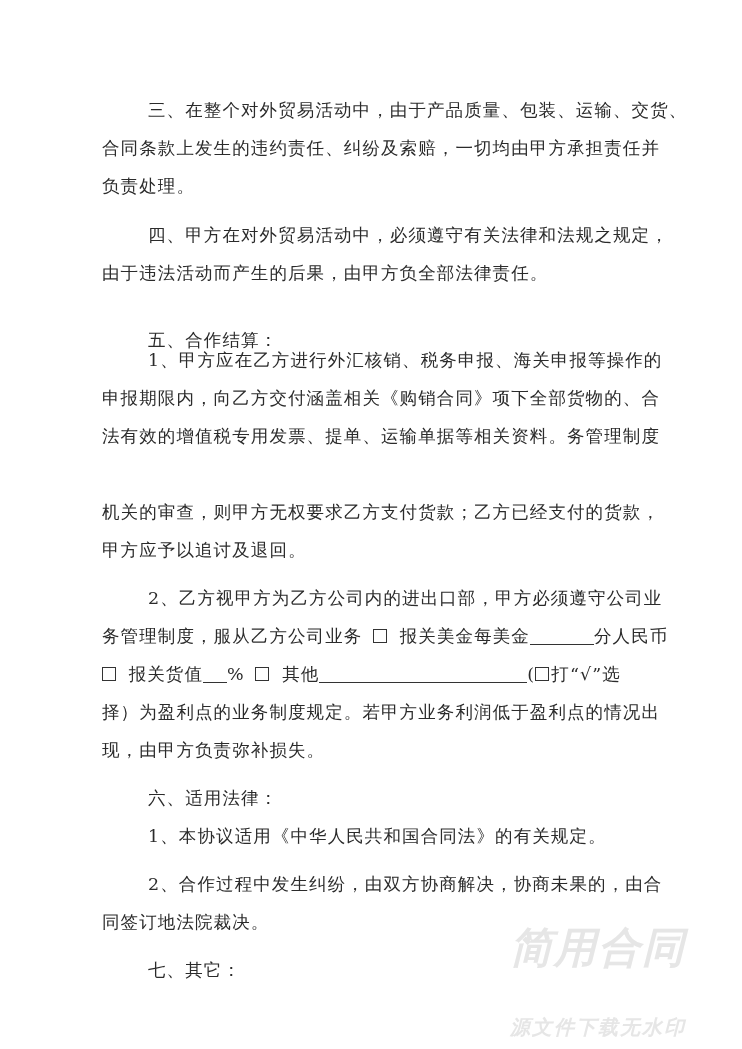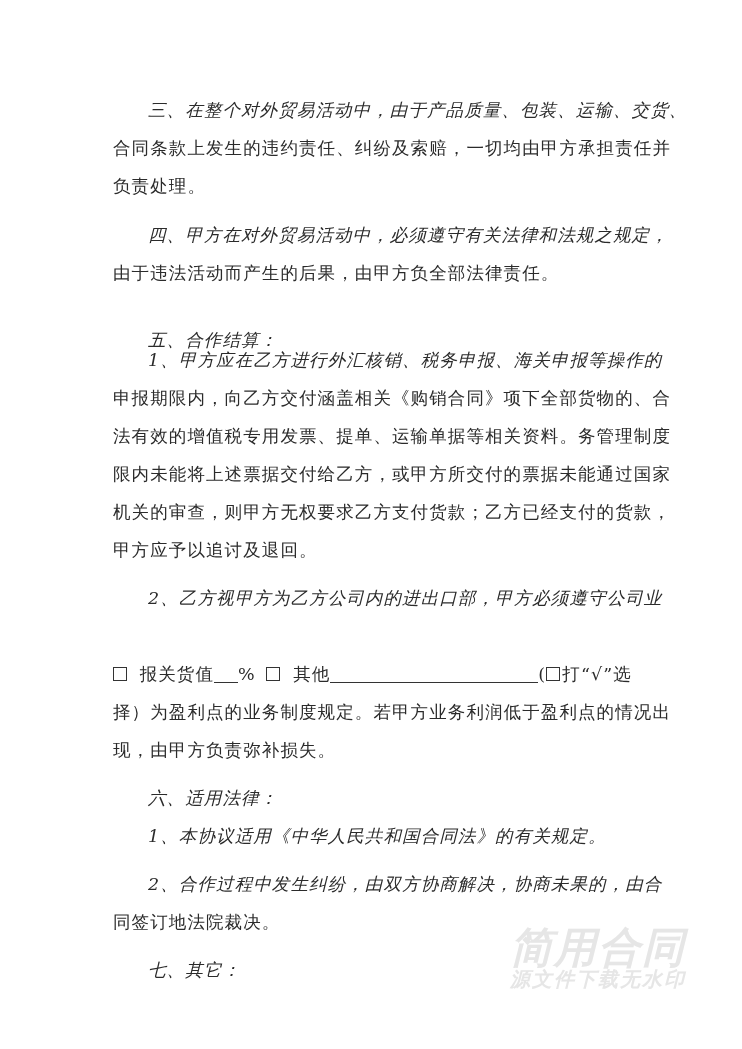--- a/index.html
+++ b/index.html
@@ -1,51 +1,55 @@
 <!DOCTYPE html>
 <html><head>
 <meta charset="utf-8">
 <style>
   html, body { margin:0; padding:0; background:#ffffff; }
   body { width:742px; height:1049px; position:relative; overflow:hidden;
          font-family:"DejaVu Serif", "Liberation Serif", serif; color:#2b2b2b; }
   .page { position:absolute; left:0; top:0; width:742px; height:1049px; background:#fff; }
-  .line { position:absolute; left:113px; width:570px; font-size:17.5px; line-height:24px;
+  .line { position:absolute; left:102px; width:570px; font-size:17.5px; line-height:24px;
           white-space:nowrap; letter-spacing:1.1px; text-align:justify; }
-  .line.indent { left:148px; width:535px;font-style:italic; }
+  .line.indent { left:148px; width:535px; }
   .box { display:inline-block; width:14px; height:14px; border:1.2px solid #333;
          vertical-align:-1px; margin:0 6px 0 4px; box-sizing:border-box; }
   .blank { display:inline-block; border-bottom:1.2px solid #333; height:18px; vertical-align:-3px; }
   .wm { position:absolute; left:510px; color:#e6e6e6; font-family:"DejaVu Sans", sans-serif;
         font-weight:bold; font-style:italic; white-space:nowrap; }
   .wm.big { top:920px; font-size:42px; letter-spacing:2px; }
-  .wm.small { top:966px; font-size:20px; letter-spacing:2px; }
+  .wm.small { top:1014px; font-size:20px; letter-spacing:2px; }
 </style>
 </head>
 <body>
 
 <div class="page">
 
   <div class="line indent" style="top:98px">三、在整个对外贸易活动中，由于产品质量、包装、运输、交货、</div>
   <div class="line" style="top:136px">合同条款上发生的违约责任、纠纷及索赔，一切均由甲方承担责任并</div>
   <div class="line" style="top:174px">负责处理。</div>
 
   <div class="line indent" style="top:223px">四、甲方在对外贸易活动中，必须遵守有关法律和法规之规定，</div>
   <div class="line" style="top:261px">由于违法活动而产生的后果，由甲方负全部法律责任。</div>
 
   <div class="line indent" style="top:328px">五、合作结算：</div>
   <div class="line indent" style="top:348px">1、甲方应在乙方进行外汇核销、税务申报、海关申报等操作的</div>
   <div class="line" style="top:386px">申报期限内，向乙方交付涵盖相关《购销合同》项下全部货物的、合</div>
   <div class="line" style="top:424px">法有效的增值税专用发票、提单、运输单据等相关资料。务管理制度</div>
-  <div class="line" style="top:462px">限内未能将上述票据交付给乙方，或甲方所交付的票据未能通过国家</div>
   <div class="line" style="top:500px">机关的审查，则甲方无权要求乙方支付货款；乙方已经支付的货款，</div>
   <div class="line" style="top:538px">甲方应予以追讨及退回。</div>
 
   <div class="line indent" style="top:586px">2、乙方视甲方为乙方公司内的进出口部，甲方必须遵守公司业</div>
 
+  <div class="line" style="top:624px">
+    <span>务管理制度，服从乙方公司业务</span>
+    <span class="box"></span>
+    <span>报关美金每美金</span><span class="blank" style="width:64px"></span><span>分人民币</span>
+  </div>
 
   <div class="line" style="top:662px">
     <span class="box" style="margin-left:0"></span>
     <span>报关货值</span><span class="blank" style="width:24px"></span><span>%</span>
     <span class="box"></span>
     <span>其他</span><span class="blank" style="width:208px"></span><span>(</span><span class="box" style="margin:0 2px 0 0"></span><span>打“√”选</span>
   </div>
 
   <div class="line" style="top:700px">择）为盈利点的业务制度规定。若甲方业务利润低于盈利点的情况出</div>
   <div class="line" style="top:738px">现，由甲方负责弥补损失。</div>

